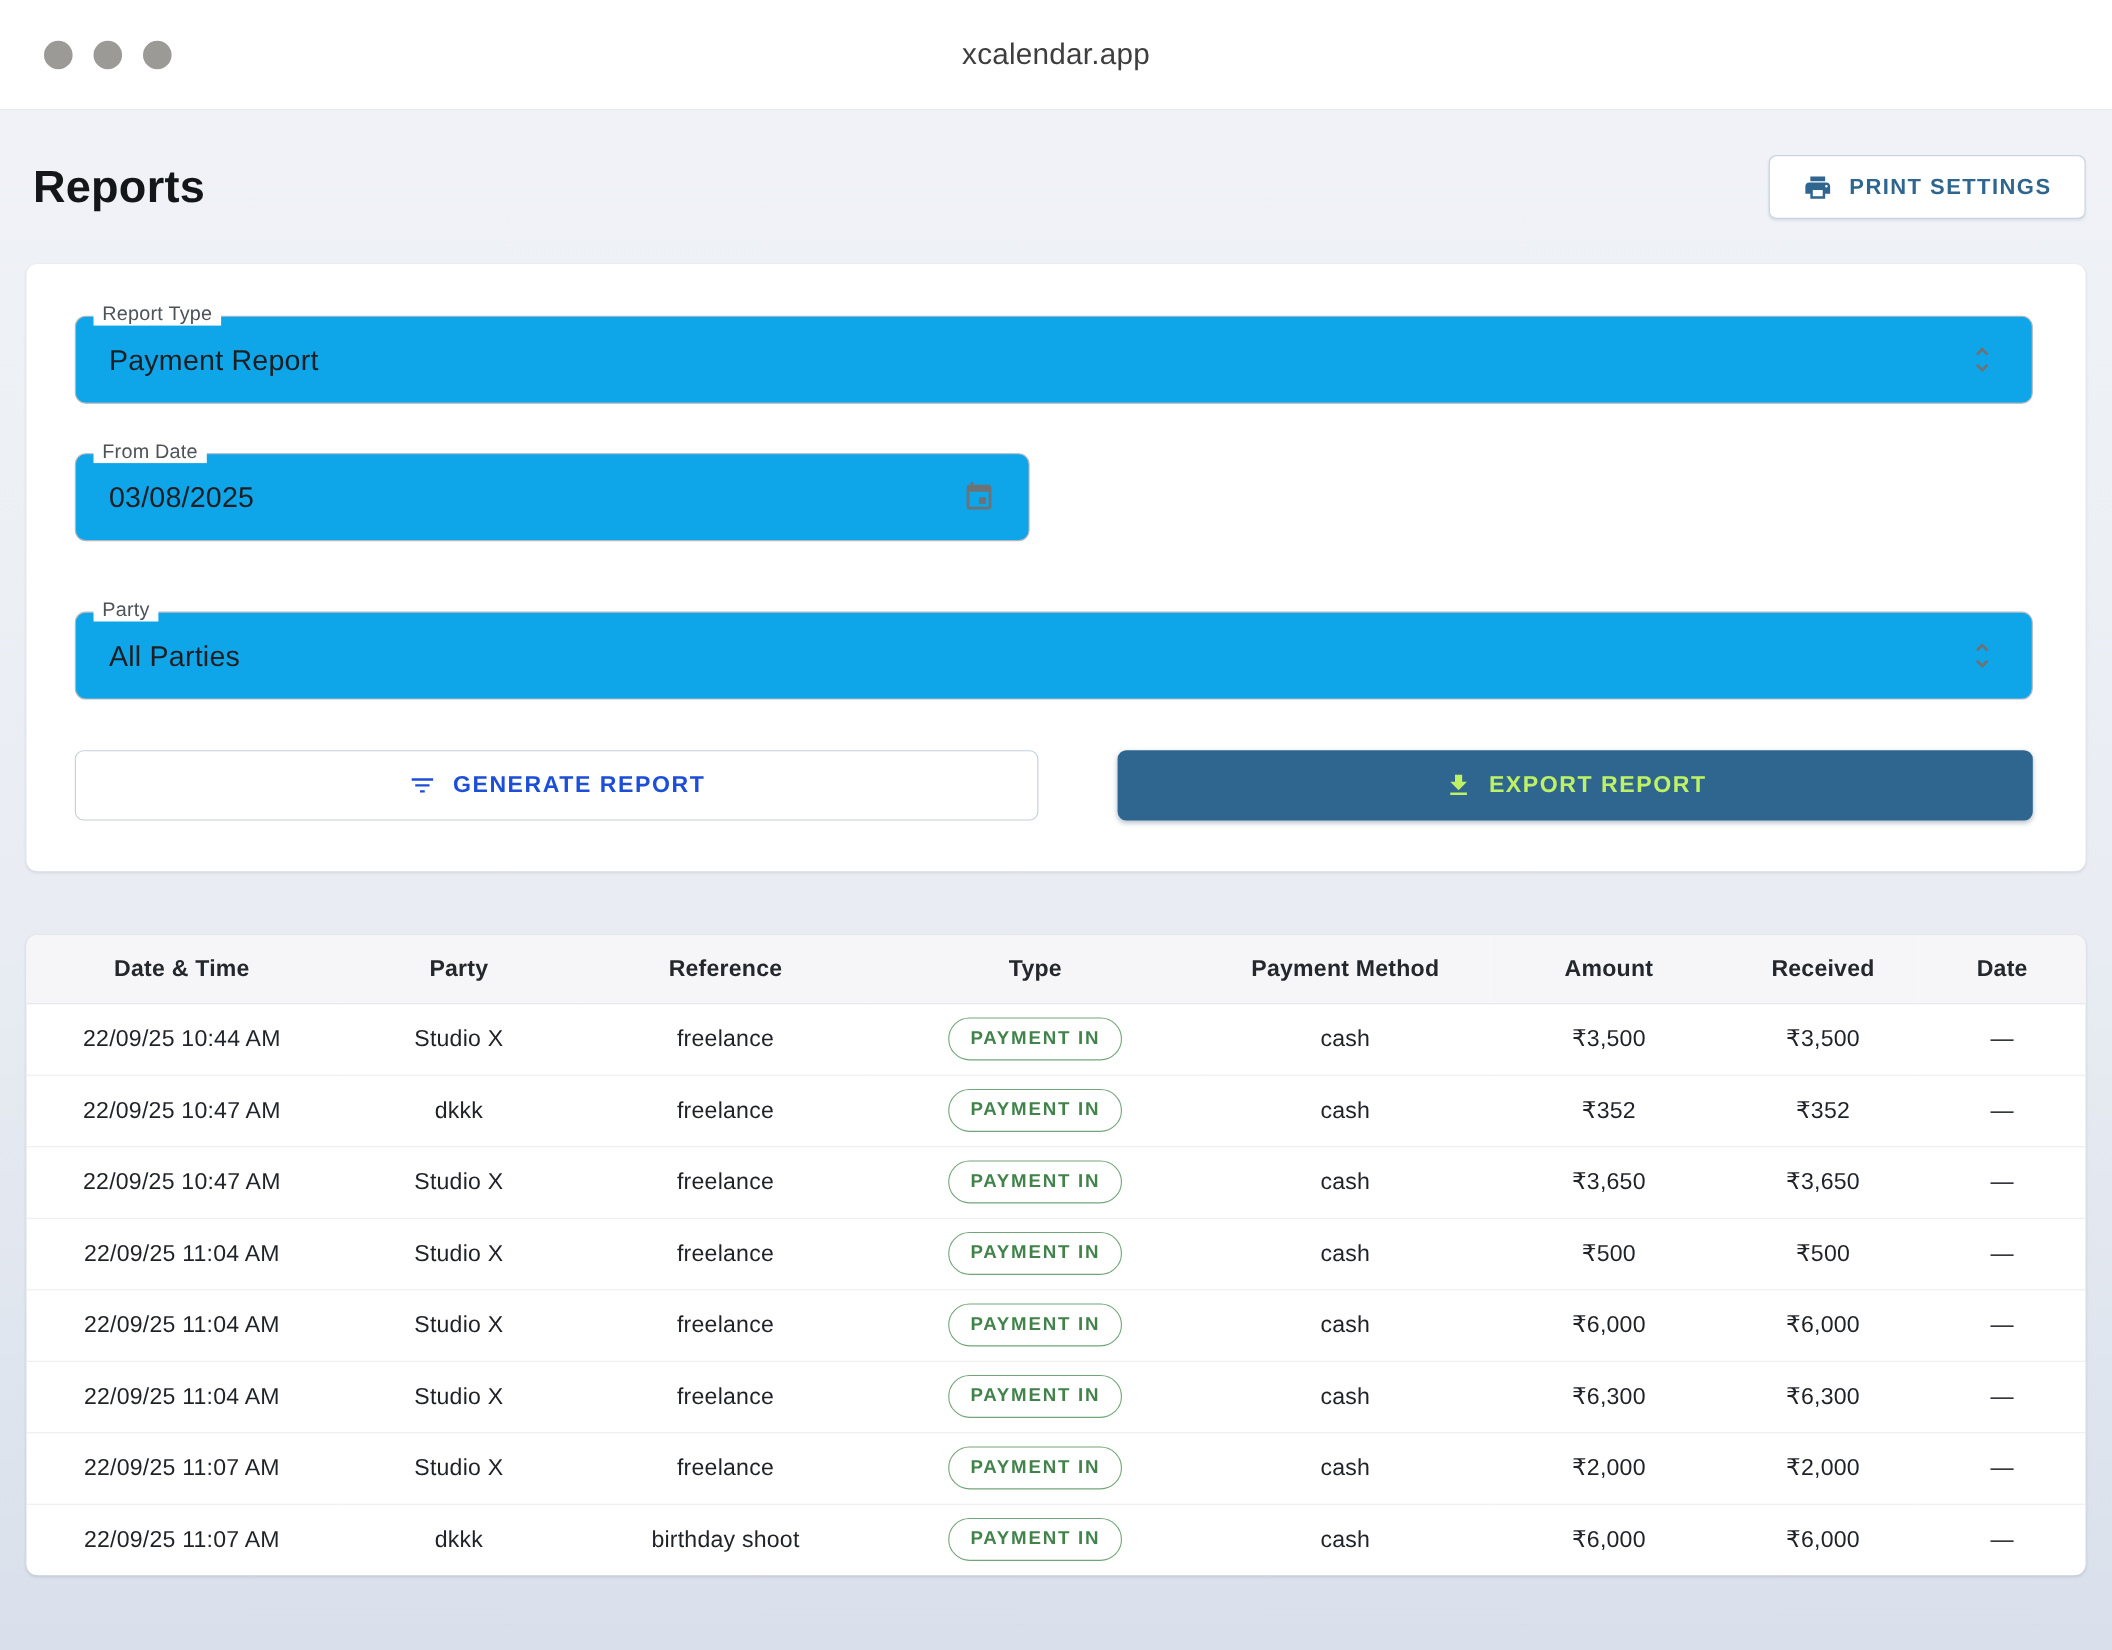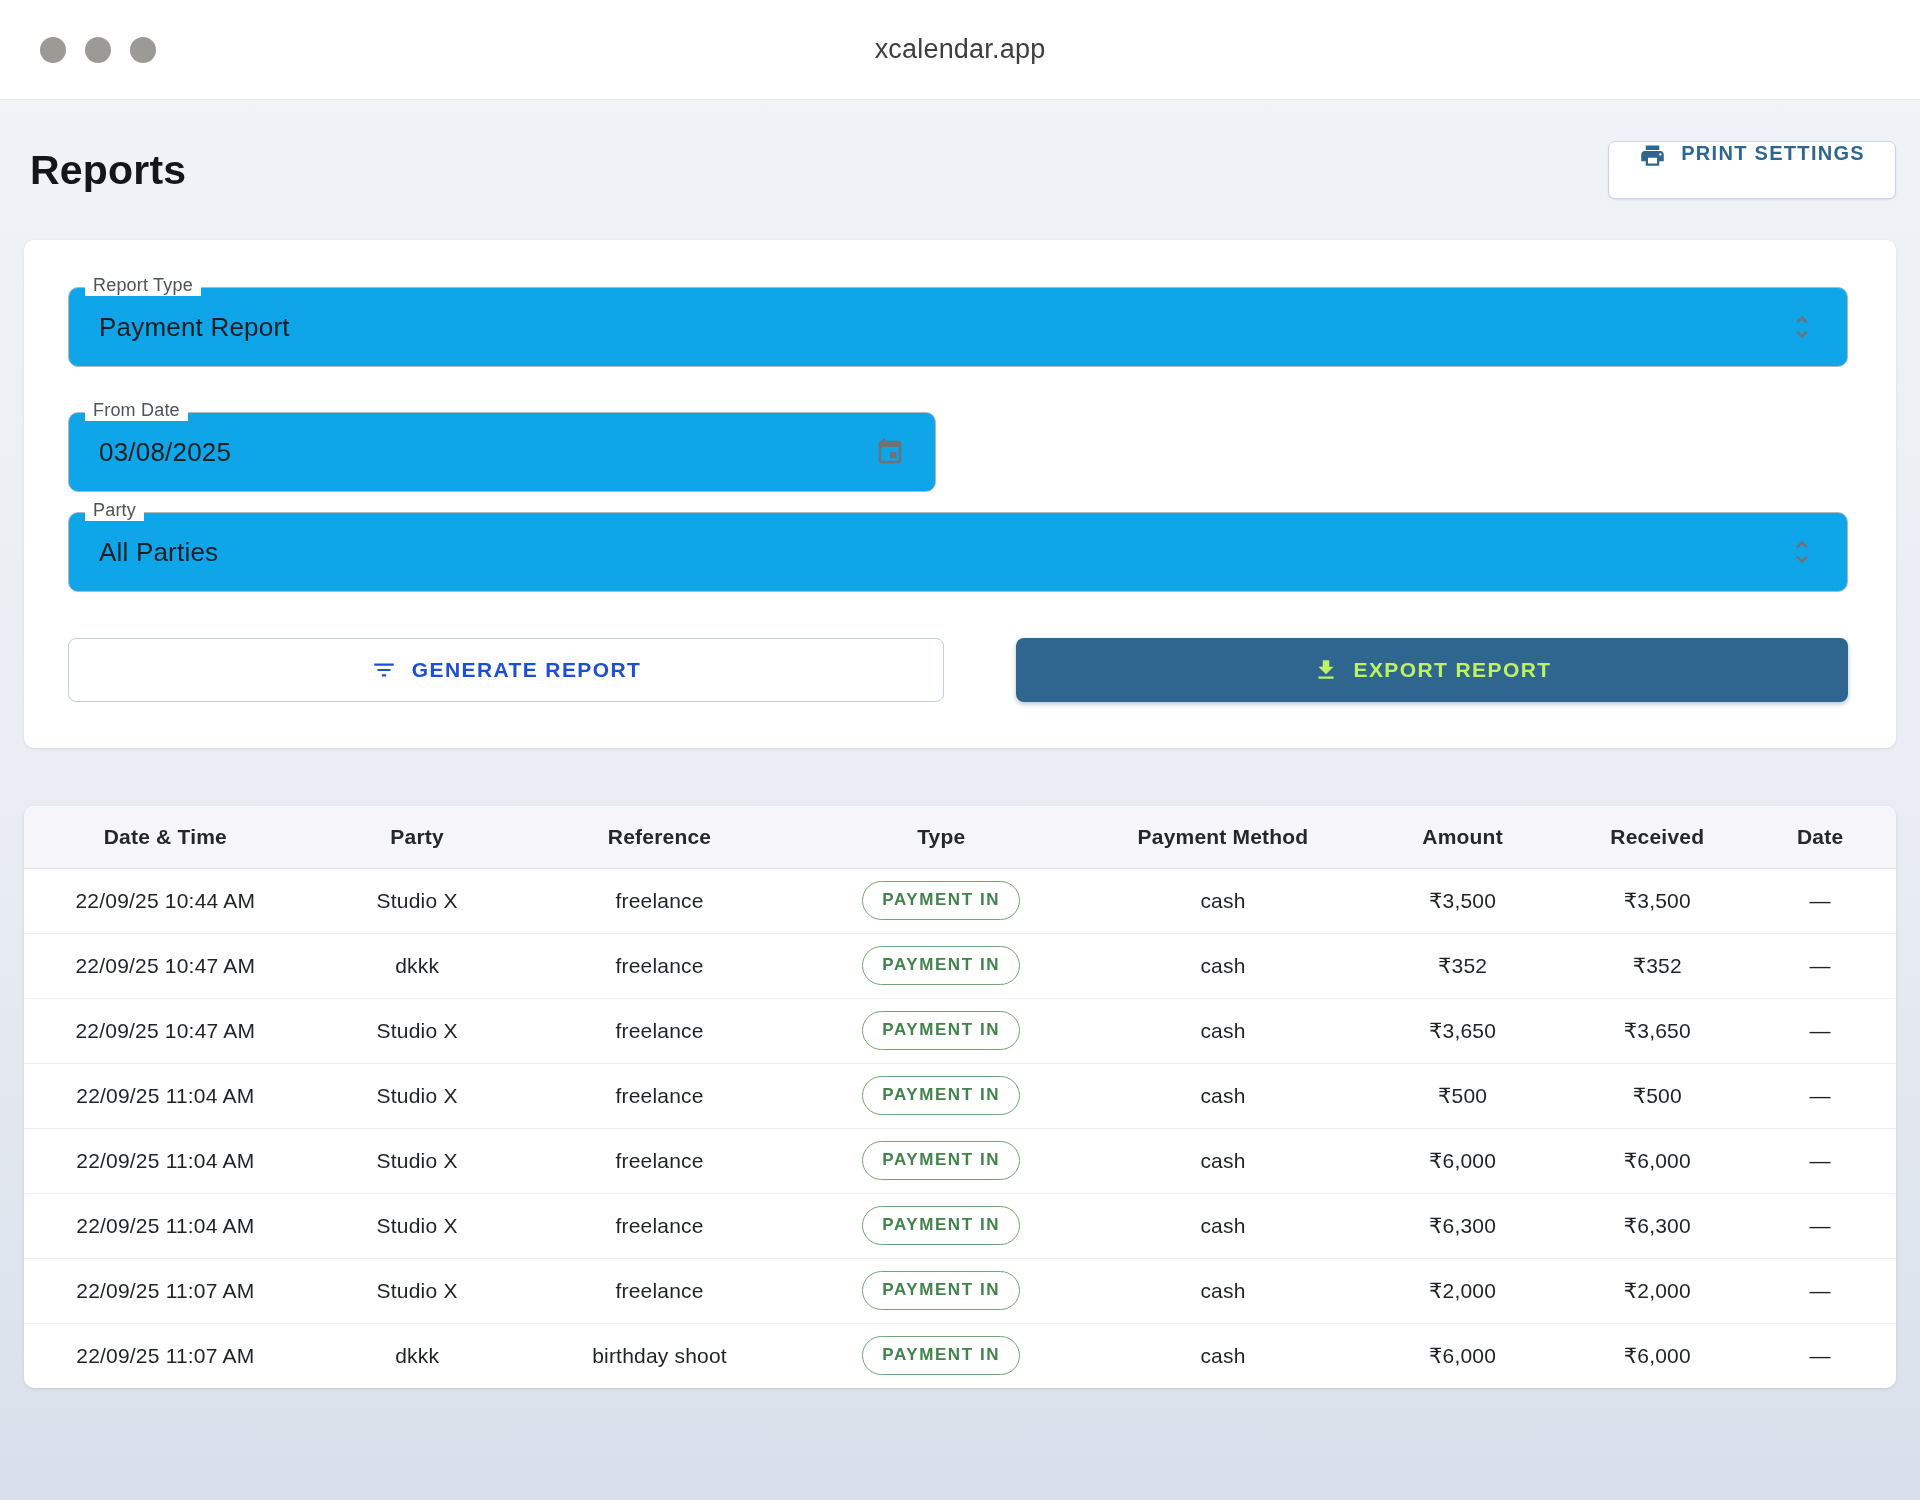--- a/index.html
+++ b/index.html
@@ -21,21 +21,21 @@
     position:absolute; left:0; right:0; text-align:center;
     font-size:27px; color:#3E3E40; letter-spacing:.2px;
   }
 
   
   .content { padding:0 24px; }
   .page-header { height:140px; display:flex; align-items:center; justify-content:space-between; }
   .page-title { font-size:41px; font-weight:600; color:#14171A; margin-left:6px; letter-spacing:.2px; }
 
   .btn-print {
-    display:flex; gap:15px;
+    display:flex; align-items:center; gap:15px;
     height:58px; padding:0 30px; background:#FFFFFF;
     border:1px solid #C9D4E2; border-radius:7px;
     font-family:inherit; font-size:20px; font-weight:700; letter-spacing:1.3px;
     color:#2F6690; cursor:pointer; box-shadow:0 1px 2px rgba(20,40,70,.08);
   }
   .btn-print svg { width:27px; height:27px; }
 
   
   .filter-card {
     background:#FFFFFF; border-radius:10px; box-shadow:0 1px 3px rgba(16,24,40,.10);
@@ -51,21 +51,21 @@
   .field-label {
     position:absolute; top:-13px; left:16px;
     background:#FFFFFF; padding:0 8px;
     font-size:18px; color:#4E5358; letter-spacing:.2px;
   }
   .field-value { font-size:26px; color:#1C1E21; letter-spacing:.2px; }
   .field-icon { margin-left:auto; color:#6E7275; display:flex; }
   .field-icon svg { width:30px; height:30px; }
 
   .rt-field { margin-bottom:45px; }
-  .date-row { display:grid; grid-template-columns:1fr 1fr; gap:44px; margin-bottom:20px; }
+  .date-row { display:grid; grid-template-columns:1fr 1fr; gap:44px; margin-bottom:64px; }
   .party-field { margin-bottom:46px; }
 
   .btn-row { display:grid; grid-template-columns:1fr 1fr; gap:28px; }
   .btn {
     height:64px; border-radius:8px;
     display:flex; align-items:center; justify-content:center; gap:15px;
     font-family:inherit; font-size:21px; font-weight:700; letter-spacing:1.4px; cursor:pointer;
   }
   .btn svg { width:26px; height:26px; }
   .btn-outline { background:#FFFFFF; border:1px solid #C3CEDC; color:#1d4ed8; }

